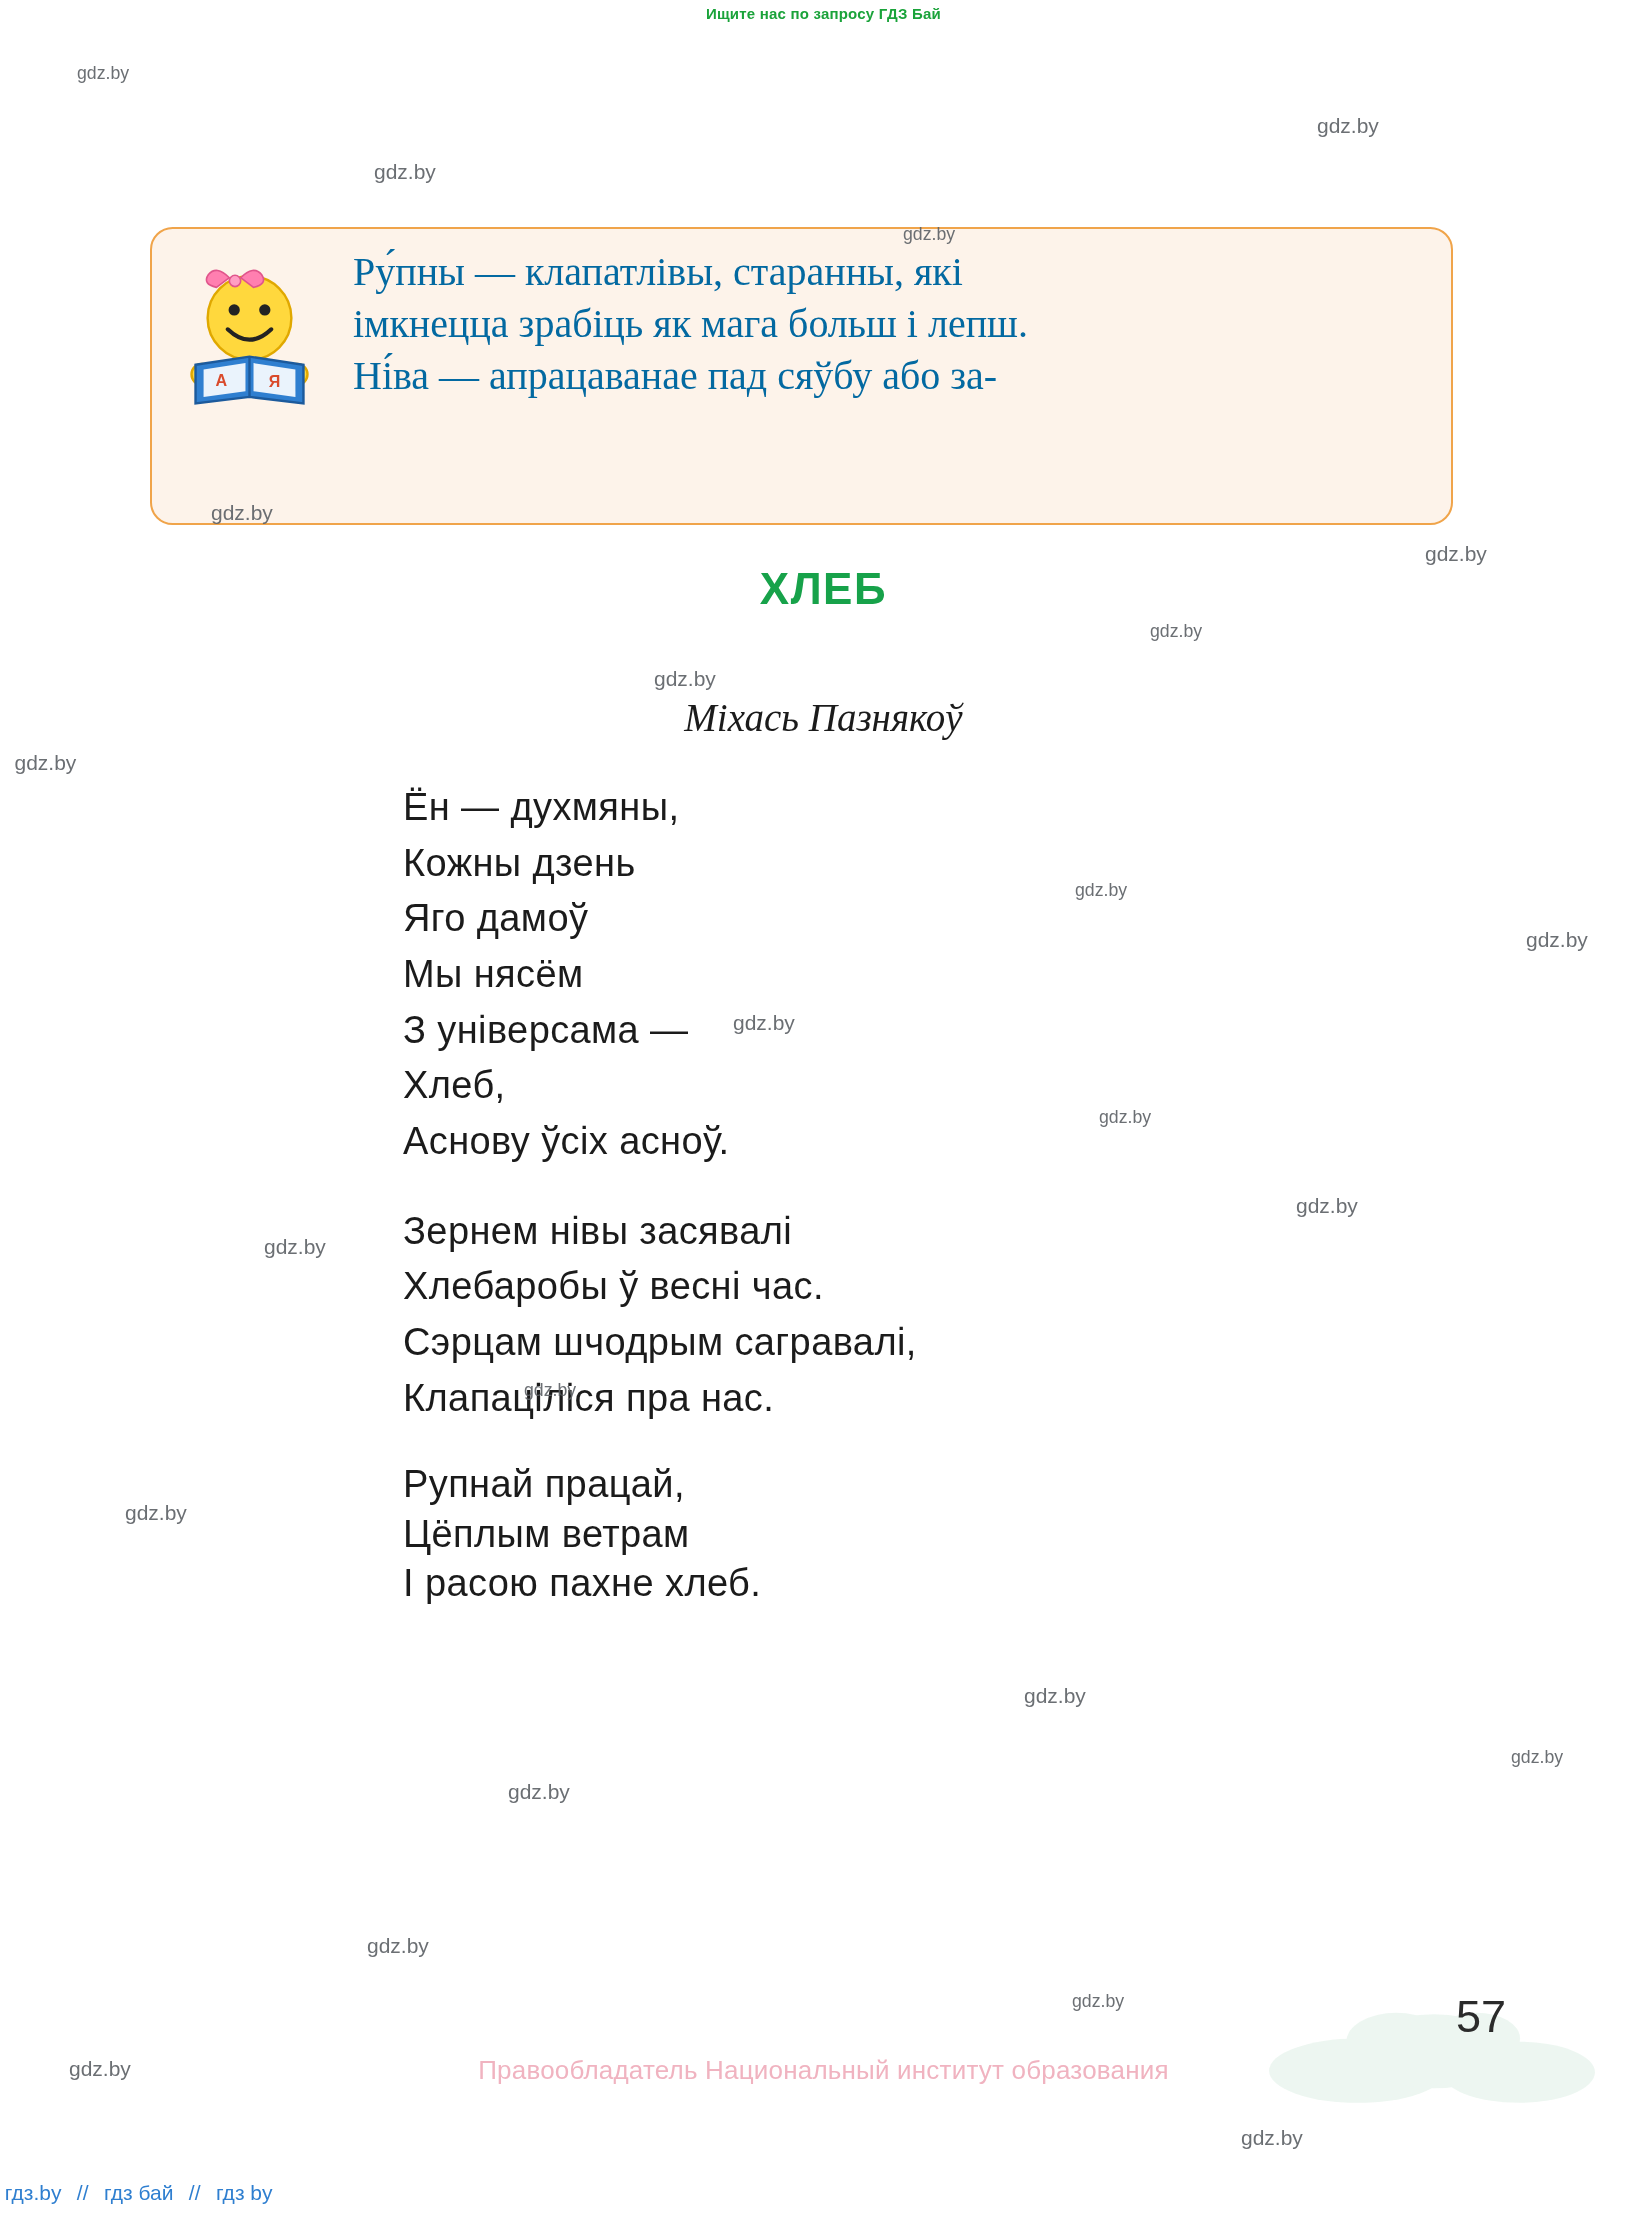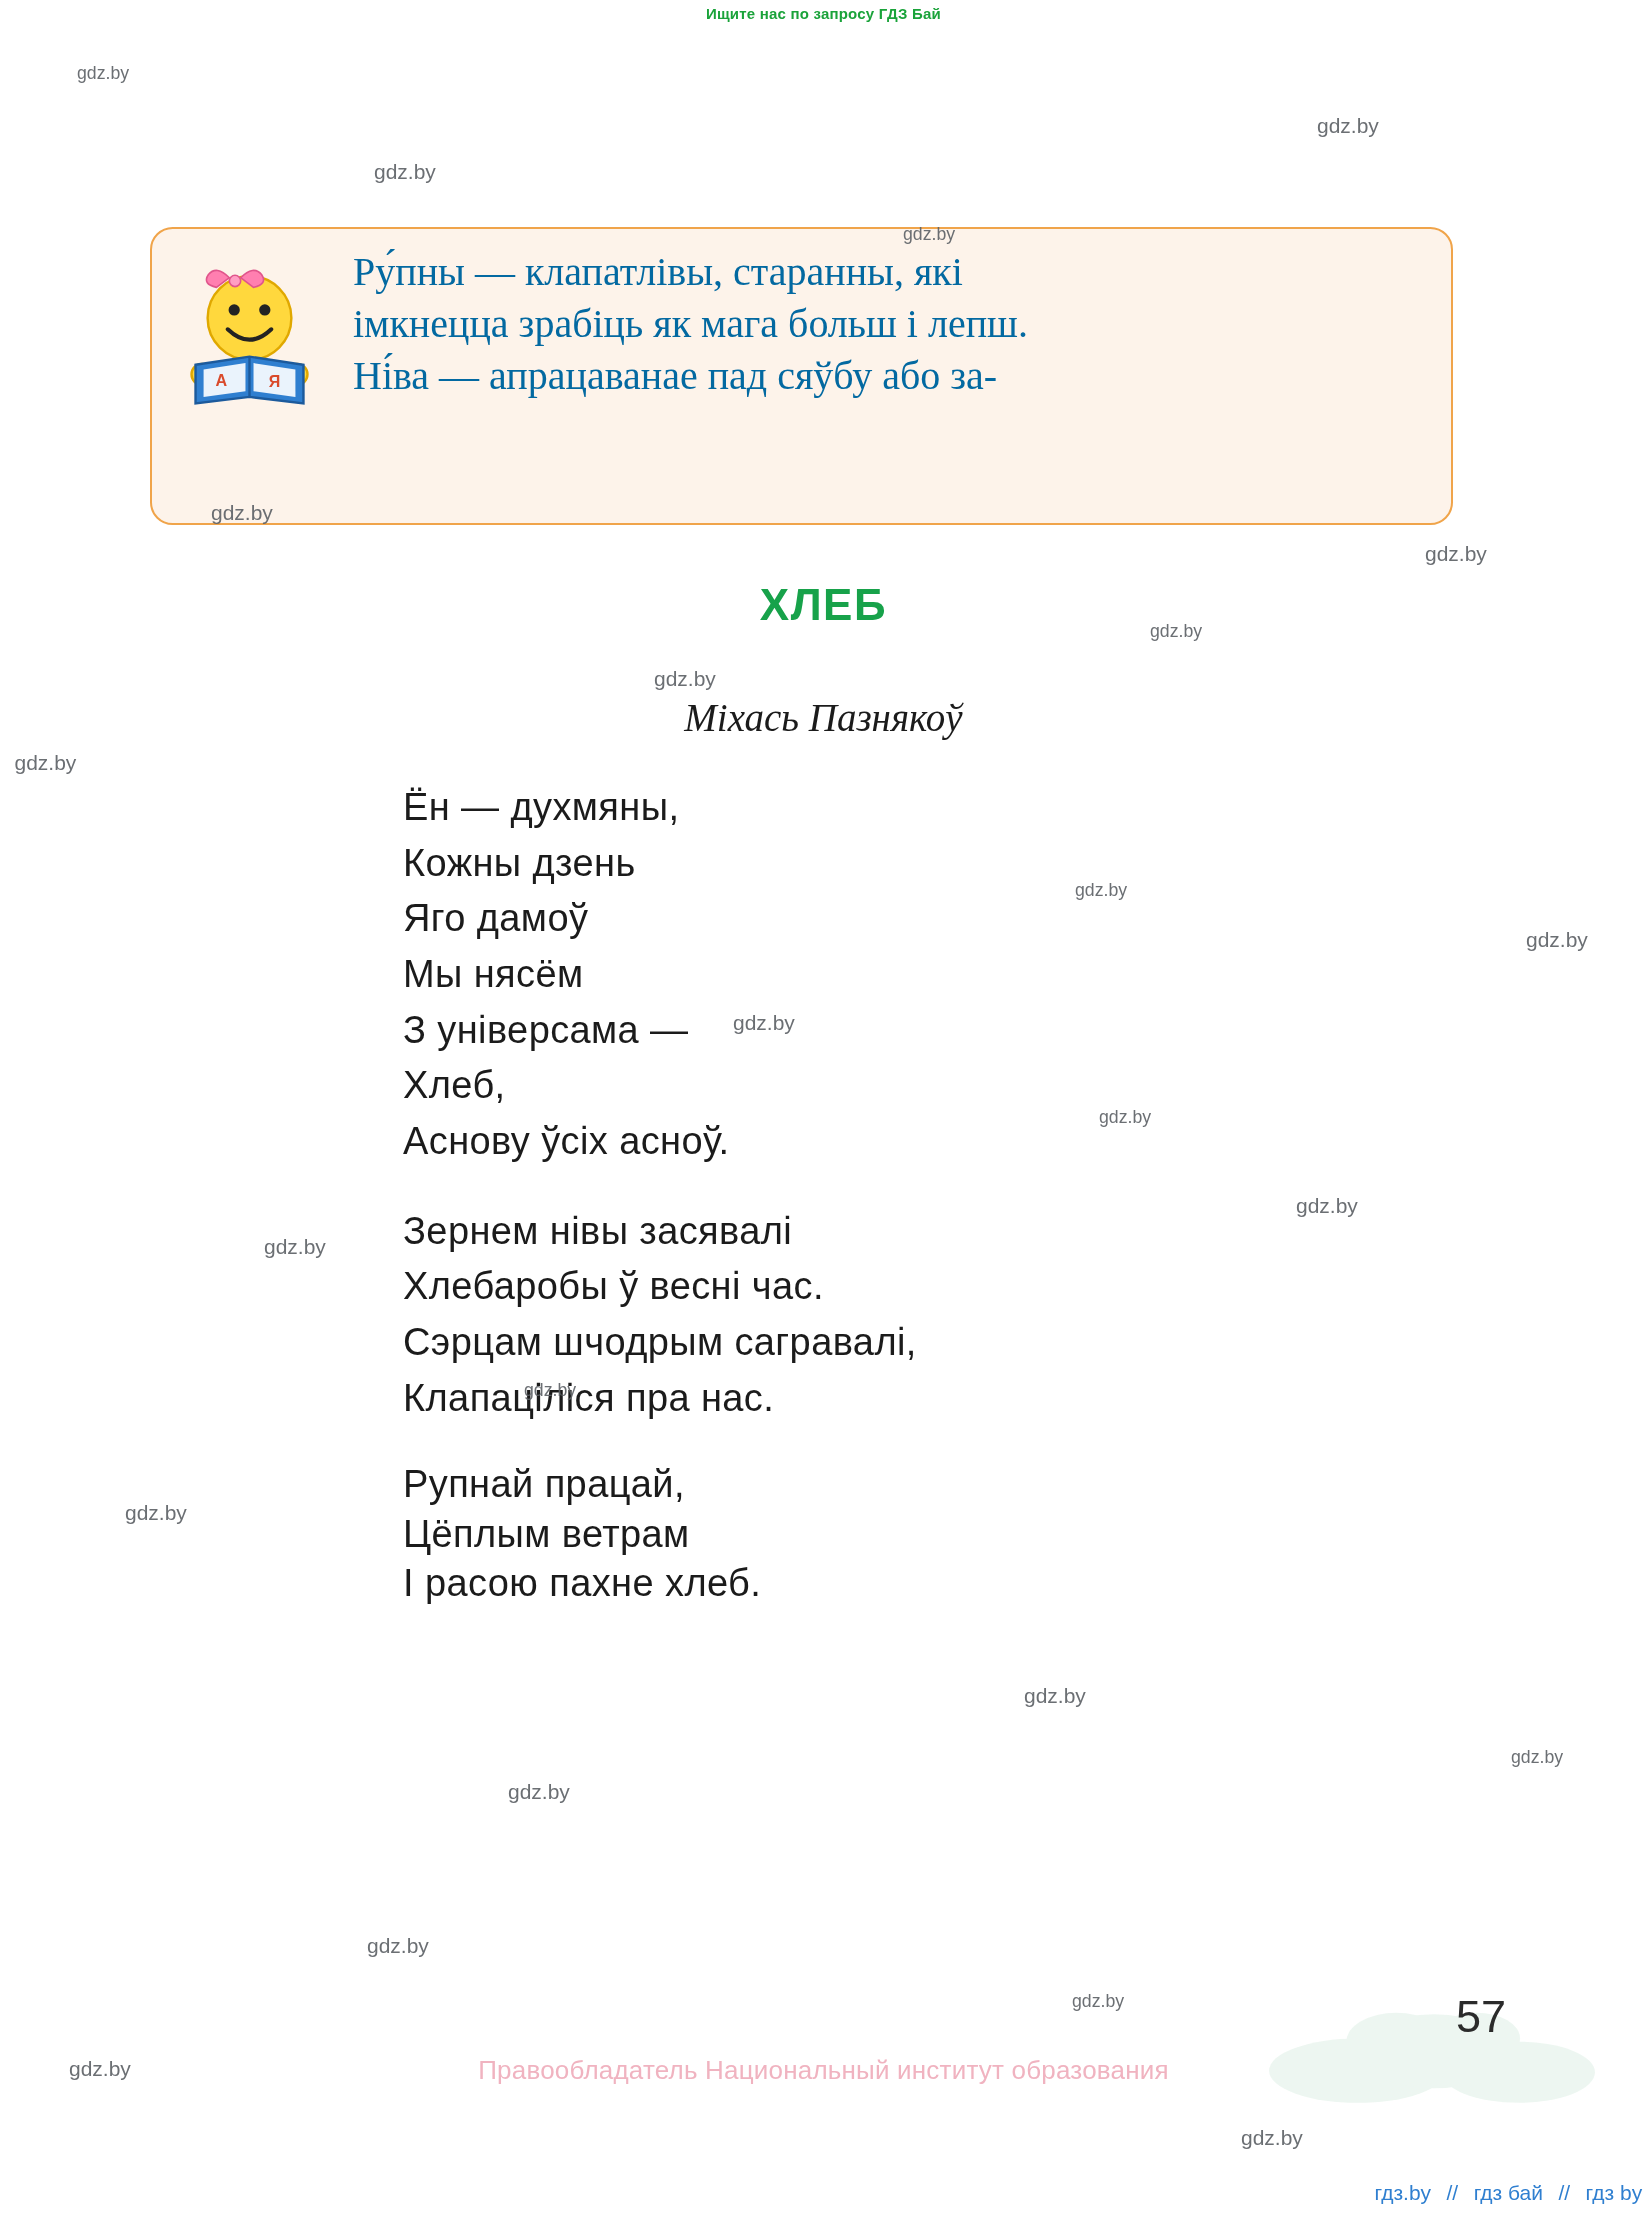--- a/index.html
+++ b/index.html
@@ -68,21 +68,21 @@
     position: absolute;
     left: 29px;
     top: 31px;
     width: 137px;
     height: 149px;
   }
 
   
   .poem-title {
     position: absolute;
-    top: 580px;
+    top: 564px;
     left: 0;
     width: 100%;
     text-align: center;
     font-family: "Liberation Sans", sans-serif;
     font-size: 44px;
     font-weight: bold;
     letter-spacing: 1.6px;
     color: #17a24a;
   }
   .poem-author {
@@ -142,21 +142,21 @@
     color: #f0b3c0;
     letter-spacing: 0.2px;
   }
 
   
   .bottom-links {
     position: absolute;
     bottom: 11.3px;
     left: 0;
     width: 100%;
-    text-align: right;
+    text-align: left;
     font-family: "Liberation Sans", sans-serif;
     font-size: 21px;
     color: #2f7fd0;
   }
   .bottom-links span { margin: 0 4.8px; }
   .bottom-links .sep { color: #2f7fd0; }
 </style>
 </head>
 <body>
 

